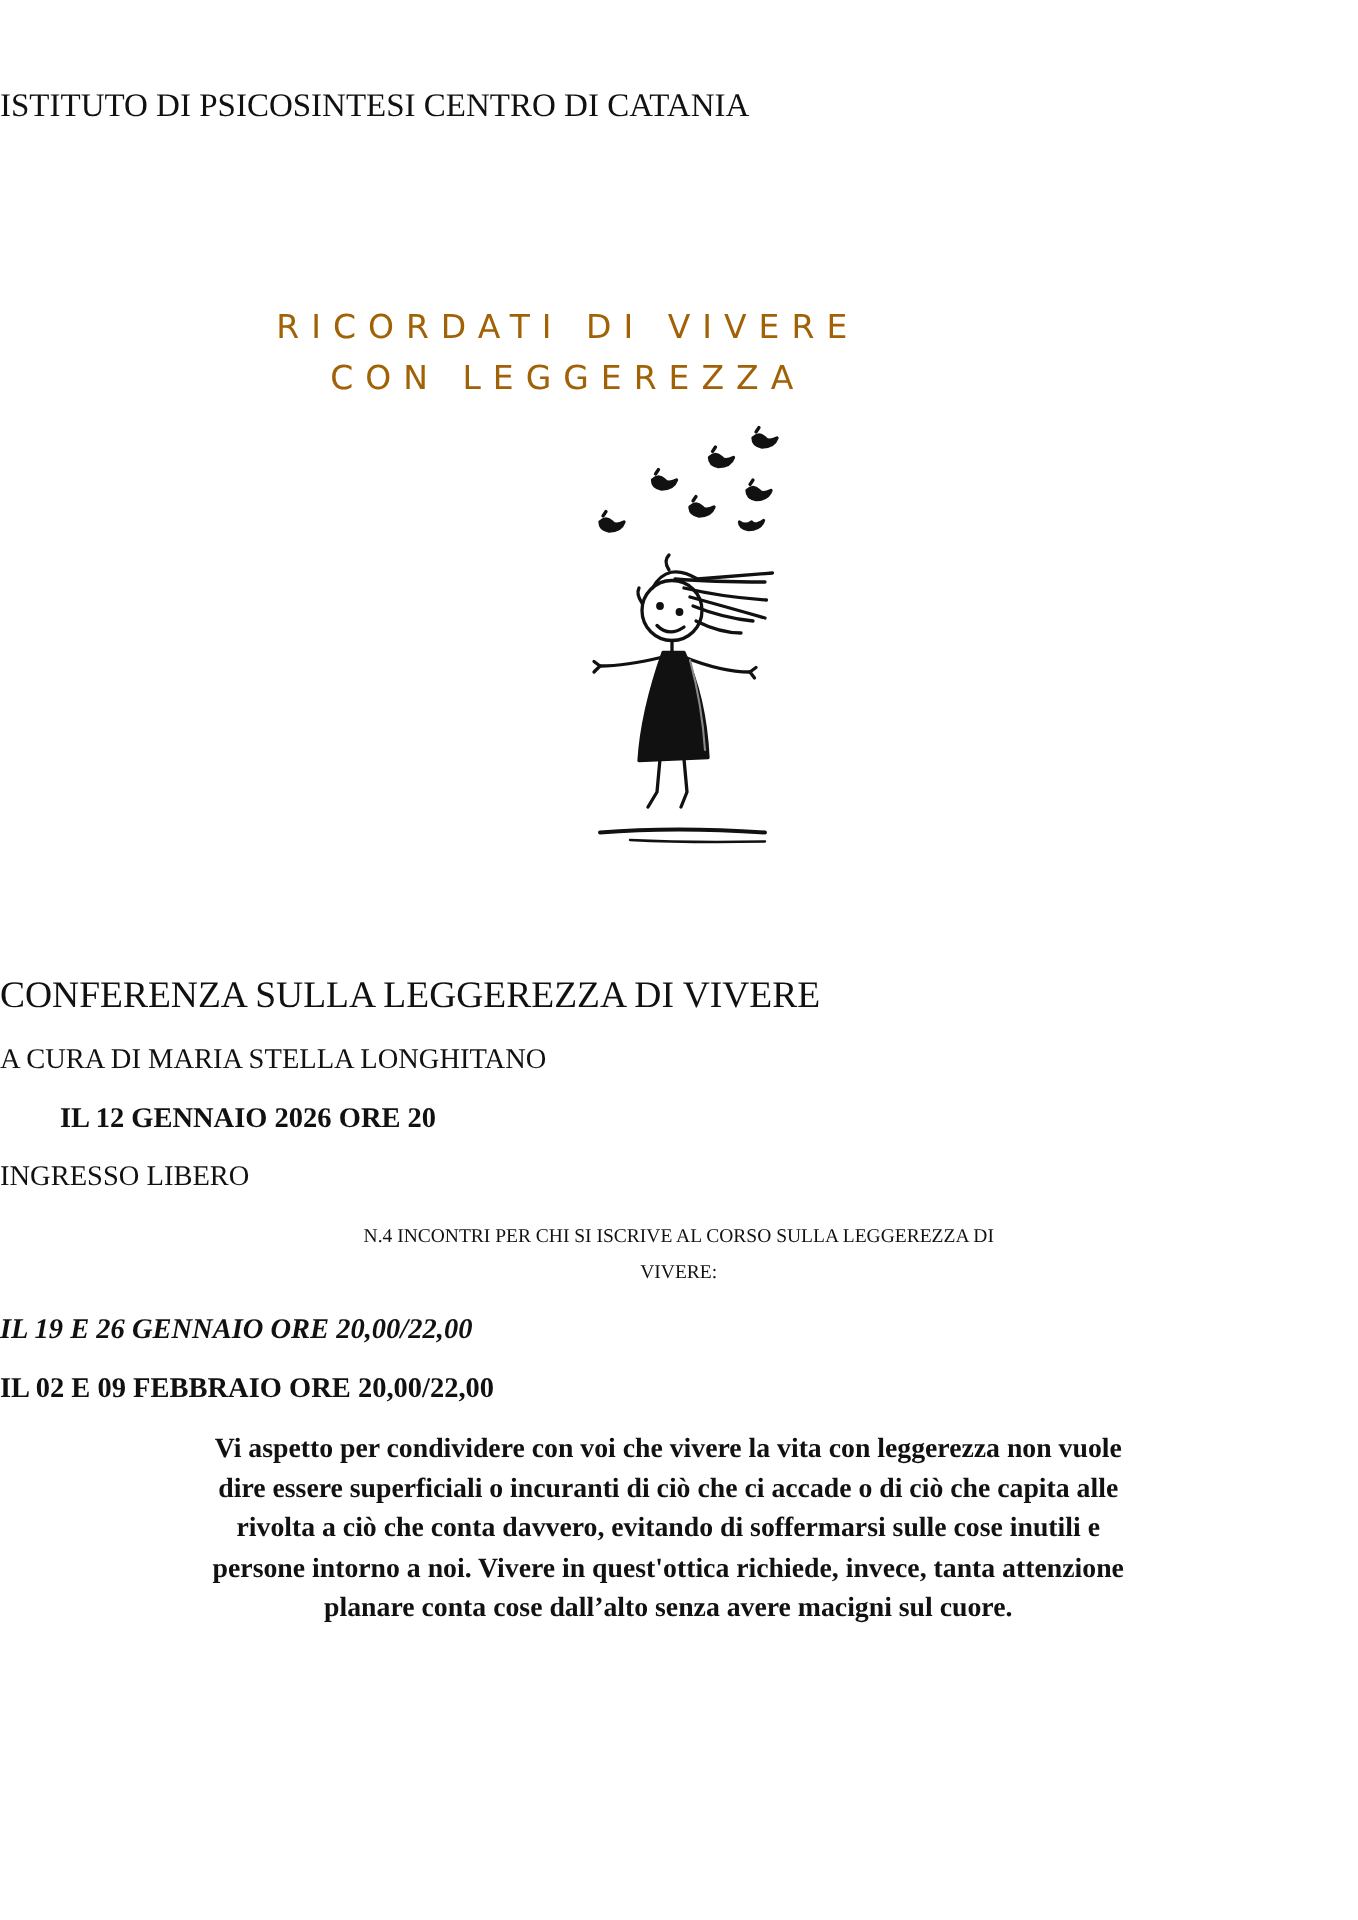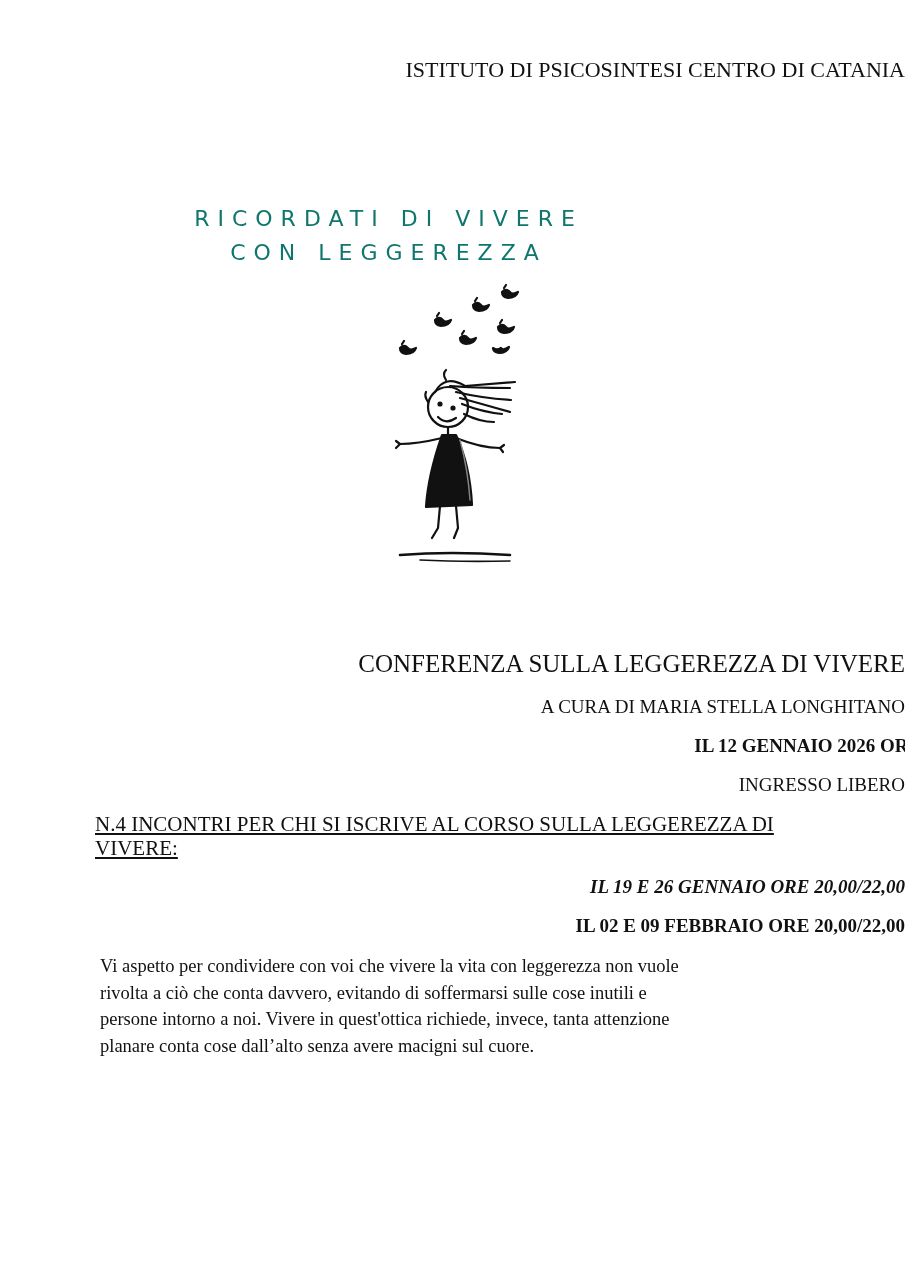--- a/index.html
+++ b/index.html
@@ -18,37 +18,37 @@
     .page {
       position: absolute;
       left: 0; top: 0;
       width: 905px; height: 1280px;
       background: #ffffff;
     }
     .line {
       position: absolute;
       left: 0;
       width: 905px;
-      text-align: right;
+      text-align: left;
       white-space: nowrap;
     }
     .header-line {
       font-size: 22px;
       line-height: 28px;
     }
     .handwritten {
       position: absolute;
-      left: 10px;
+      left: 0;
       width: 757px;
       text-align: center;
       font-family: "DejaVu Sans", "Liberation Sans", sans-serif;
       font-size: 22px;
       letter-spacing: 8px;
       line-height: 34px;
-      color: #0f766e;
+      color: #a16207;
       font-weight: normal;
     }
     .illustration {
       position: absolute;
       left: 380px;
       top: 280px;
       width: 160px;
       height: 300px;
     }
     .title {
@@ -60,38 +60,38 @@
       font-size: 19px;
       line-height: 24px;
     }
     .sub-bold {
       font-size: 19px;
       font-weight: bold;
       line-height: 24px;
     }
     .para {
       position: absolute;
-      left: 100px;
+      left: 88px;
       width: 715px;
-      text-align: left;
+      text-align: center;
       font-size: 18.5px;
-      font-weight: normal;
+      font-weight: bold;
       line-height: 26.5px;
     }
     .para-line {
       display: block;
       white-space: nowrap;
     }
     .course-block {
       position: absolute;
       left: 95px;
       width: 715px;
-      font-size: 21px;
+      text-align: center;
+      font-size: 13px;
       line-height: 24px;
-      text-decoration: underline;
     }
     .course-block span { display: block; }
   </style>
 </head>
 <body>
 
 <div class="page">
 
   <div class="line header-line" style="top:56px;">ISTITUTO DI PSICOSINTESI CENTRO DI CATANIA</div>
 
@@ -171,18 +171,19 @@
   <div class="course-block" style="top:812px;">
     <span>N.4 INCONTRI PER CHI SI ISCRIVE AL CORSO SULLA LEGGEREZZA DI</span>
     <span>VIVERE:</span>
   </div>
 
   <div class="line sub-bold" style="top:875px;font-style:italic;">IL 19 E 26 GENNAIO ORE 20,00/22,00</div>
   <div class="line sub-bold" style="top:914px;">IL 02 E 09 FEBBRAIO ORE 20,00/22,00</div>
 
   <div class="para" style="top:953px;">
     <span class="para-line">Vi aspetto per condividere con voi che vivere la vita con leggerezza non vuole</span>
+    <span class="para-line">dire essere superficiali o incuranti di ciò che ci accade o di ciò che capita alle</span>
     <span class="para-line">rivolta a ciò che conta davvero, evitando di soffermarsi sulle cose inutili e</span>
     <span class="para-line">persone intorno a noi. Vivere in quest'ottica richiede, invece, tanta attenzione</span>
     <span class="para-line">planare conta cose dall’alto senza avere macigni sul cuore.</span>
   </div>
 
 </div>
 
 </body></html>

